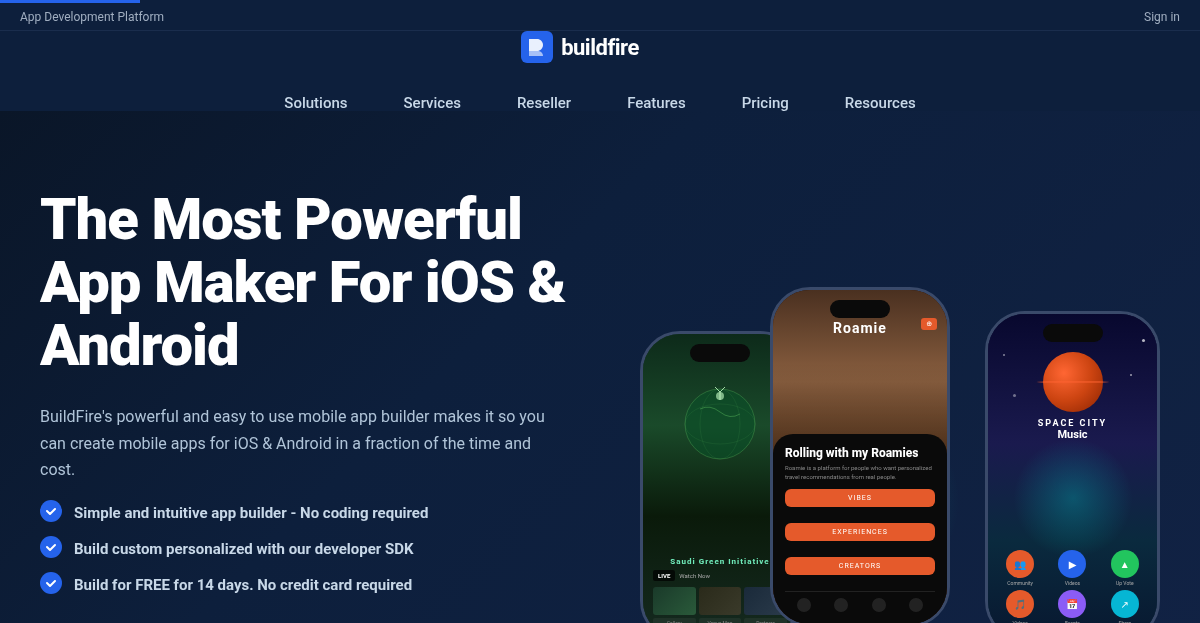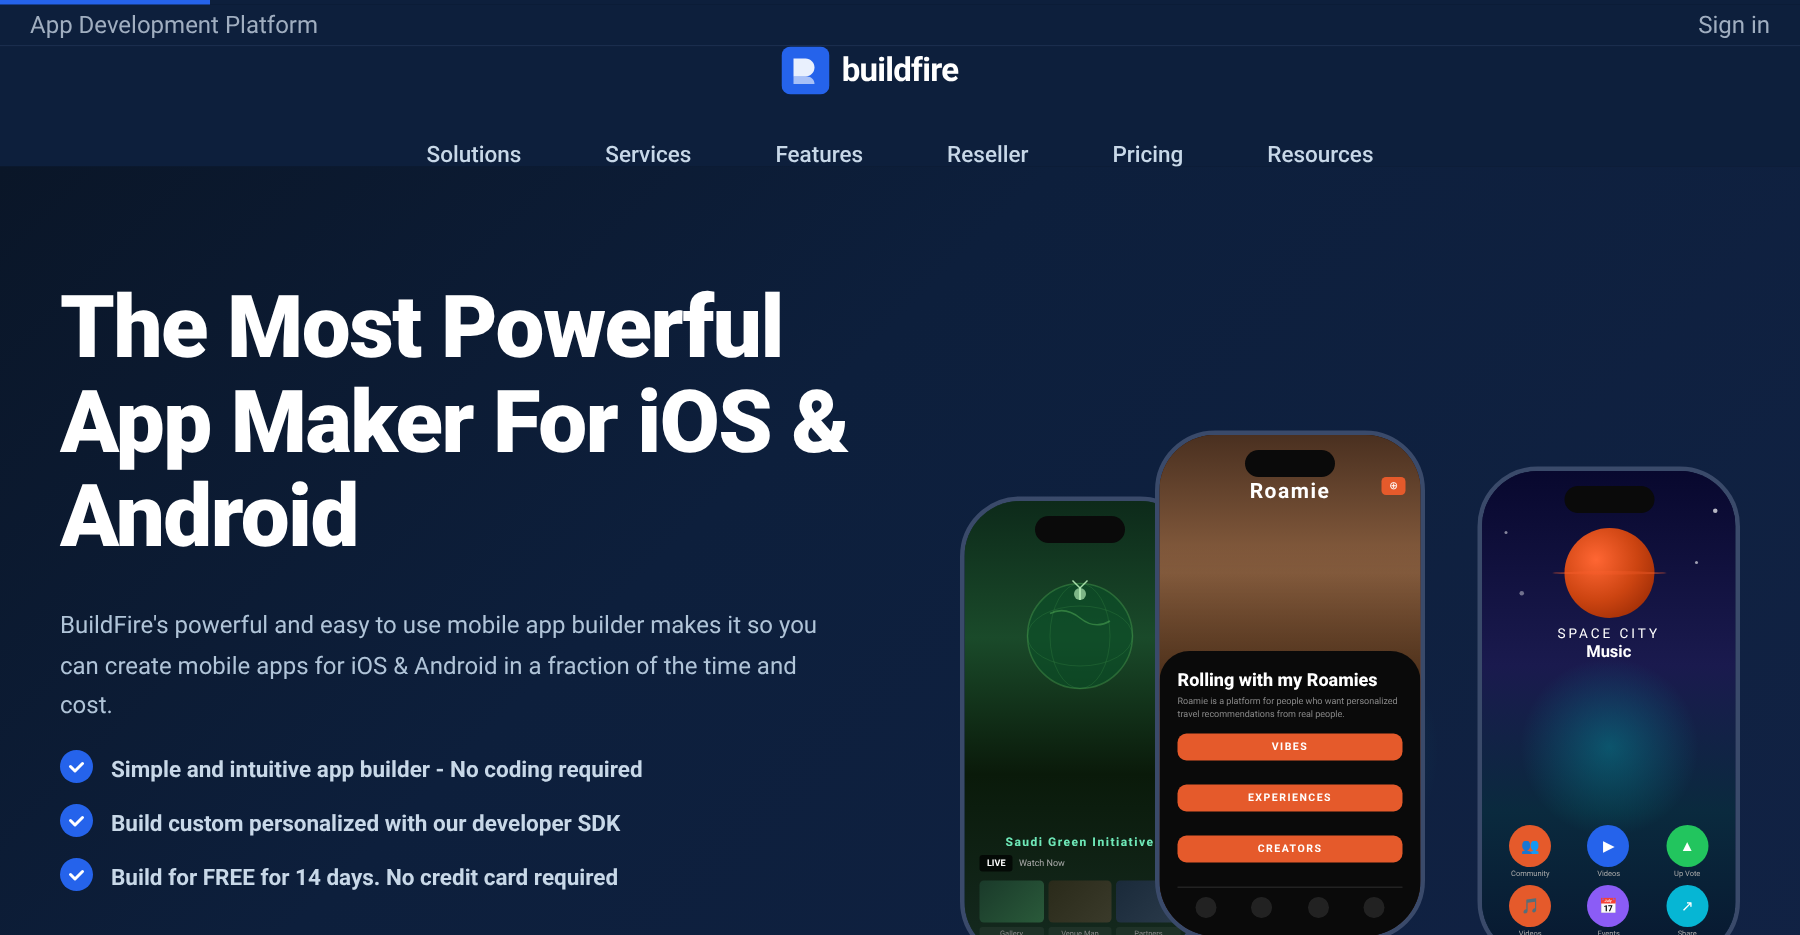--- a/index.html
+++ b/index.html
@@ -16,21 +16,21 @@
       overflow-x: hidden;
     }
 
     
     .top-bar {
       background-color: #0d1f3c;
       display: flex;
       justify-content: space-between;
       align-items: center;
       padding: 5px 20px;
-      font-size: 16px;
+      font-size: 12px;
       color: #a0aec0;
       border-bottom: 1px solid #1a2d4d;
       height: 28px;
     }
 
     
     .navbar {
       background-color: #0d1f3c;
       display: flex;
       align-items: center;
@@ -327,21 +327,21 @@
       line-height: 1.4;
     }
 
     .roamie-btn {
       background: #e55a2b;
       color: white;
       border: none;
       border-radius: 6px;
       padding: 5px;
       font-size: 7px;
-      font-weight: 700;
+      font-weight: 400;
       width: 100%;
       margin-bottom: 16px;
       text-align: center;
       letter-spacing: 1px;
     }
 
     .roamie-nav {
       display: flex;
       justify-content: space-around;
       margin-top: 8px;
@@ -385,21 +385,21 @@
       left: -8px;
       right: -8px;
       height: 6px;
       border: 2px solid rgba(255,100,50,0.5);
       border-radius: 50%;
       transform: translateY(-50%) rotateX(70deg);
     }
 
     .space-city-text {
       font-size: 9px;
-      font-weight: 400;
+      font-weight: 700;
       color: #ffffff;
       letter-spacing: 2px;
       text-transform: uppercase;
     }
 
     .space-music-text {
       font-size: 11px;
       font-weight: 700;
       color: #ffffff;
     }
@@ -481,22 +481,22 @@
       <rect width="32" height="32" rx="6" fill="#2563eb"></rect>
       <path d="M8 8h8c3.3 0 6 2.7 6 6s-2.7 6-6 6H8V8z" fill="white" opacity="0.9"></path>
       <path d="M8 20h9c2.8 0 5 2.2 5 5H8v-5z" fill="white" opacity="0.6"></path>
     </svg>
     <span class="logo-text">buildfire</span>
   </div>
 
   <div class="nav-links">
     <a class="nav-link">Solutions</a>
     <a class="nav-link">Services</a>
+    <a class="nav-link">Reseller</a>
     <a class="nav-link">Features</a>
-    <a class="nav-link">Reseller</a>
     <a class="nav-link">Pricing</a>
     <a class="nav-link">Resources</a>
   </div>
 
   <button class="nav-cta">Build an App</button>
 </nav>
 
 <section class="hero">
 
   <div class="hero-content">

